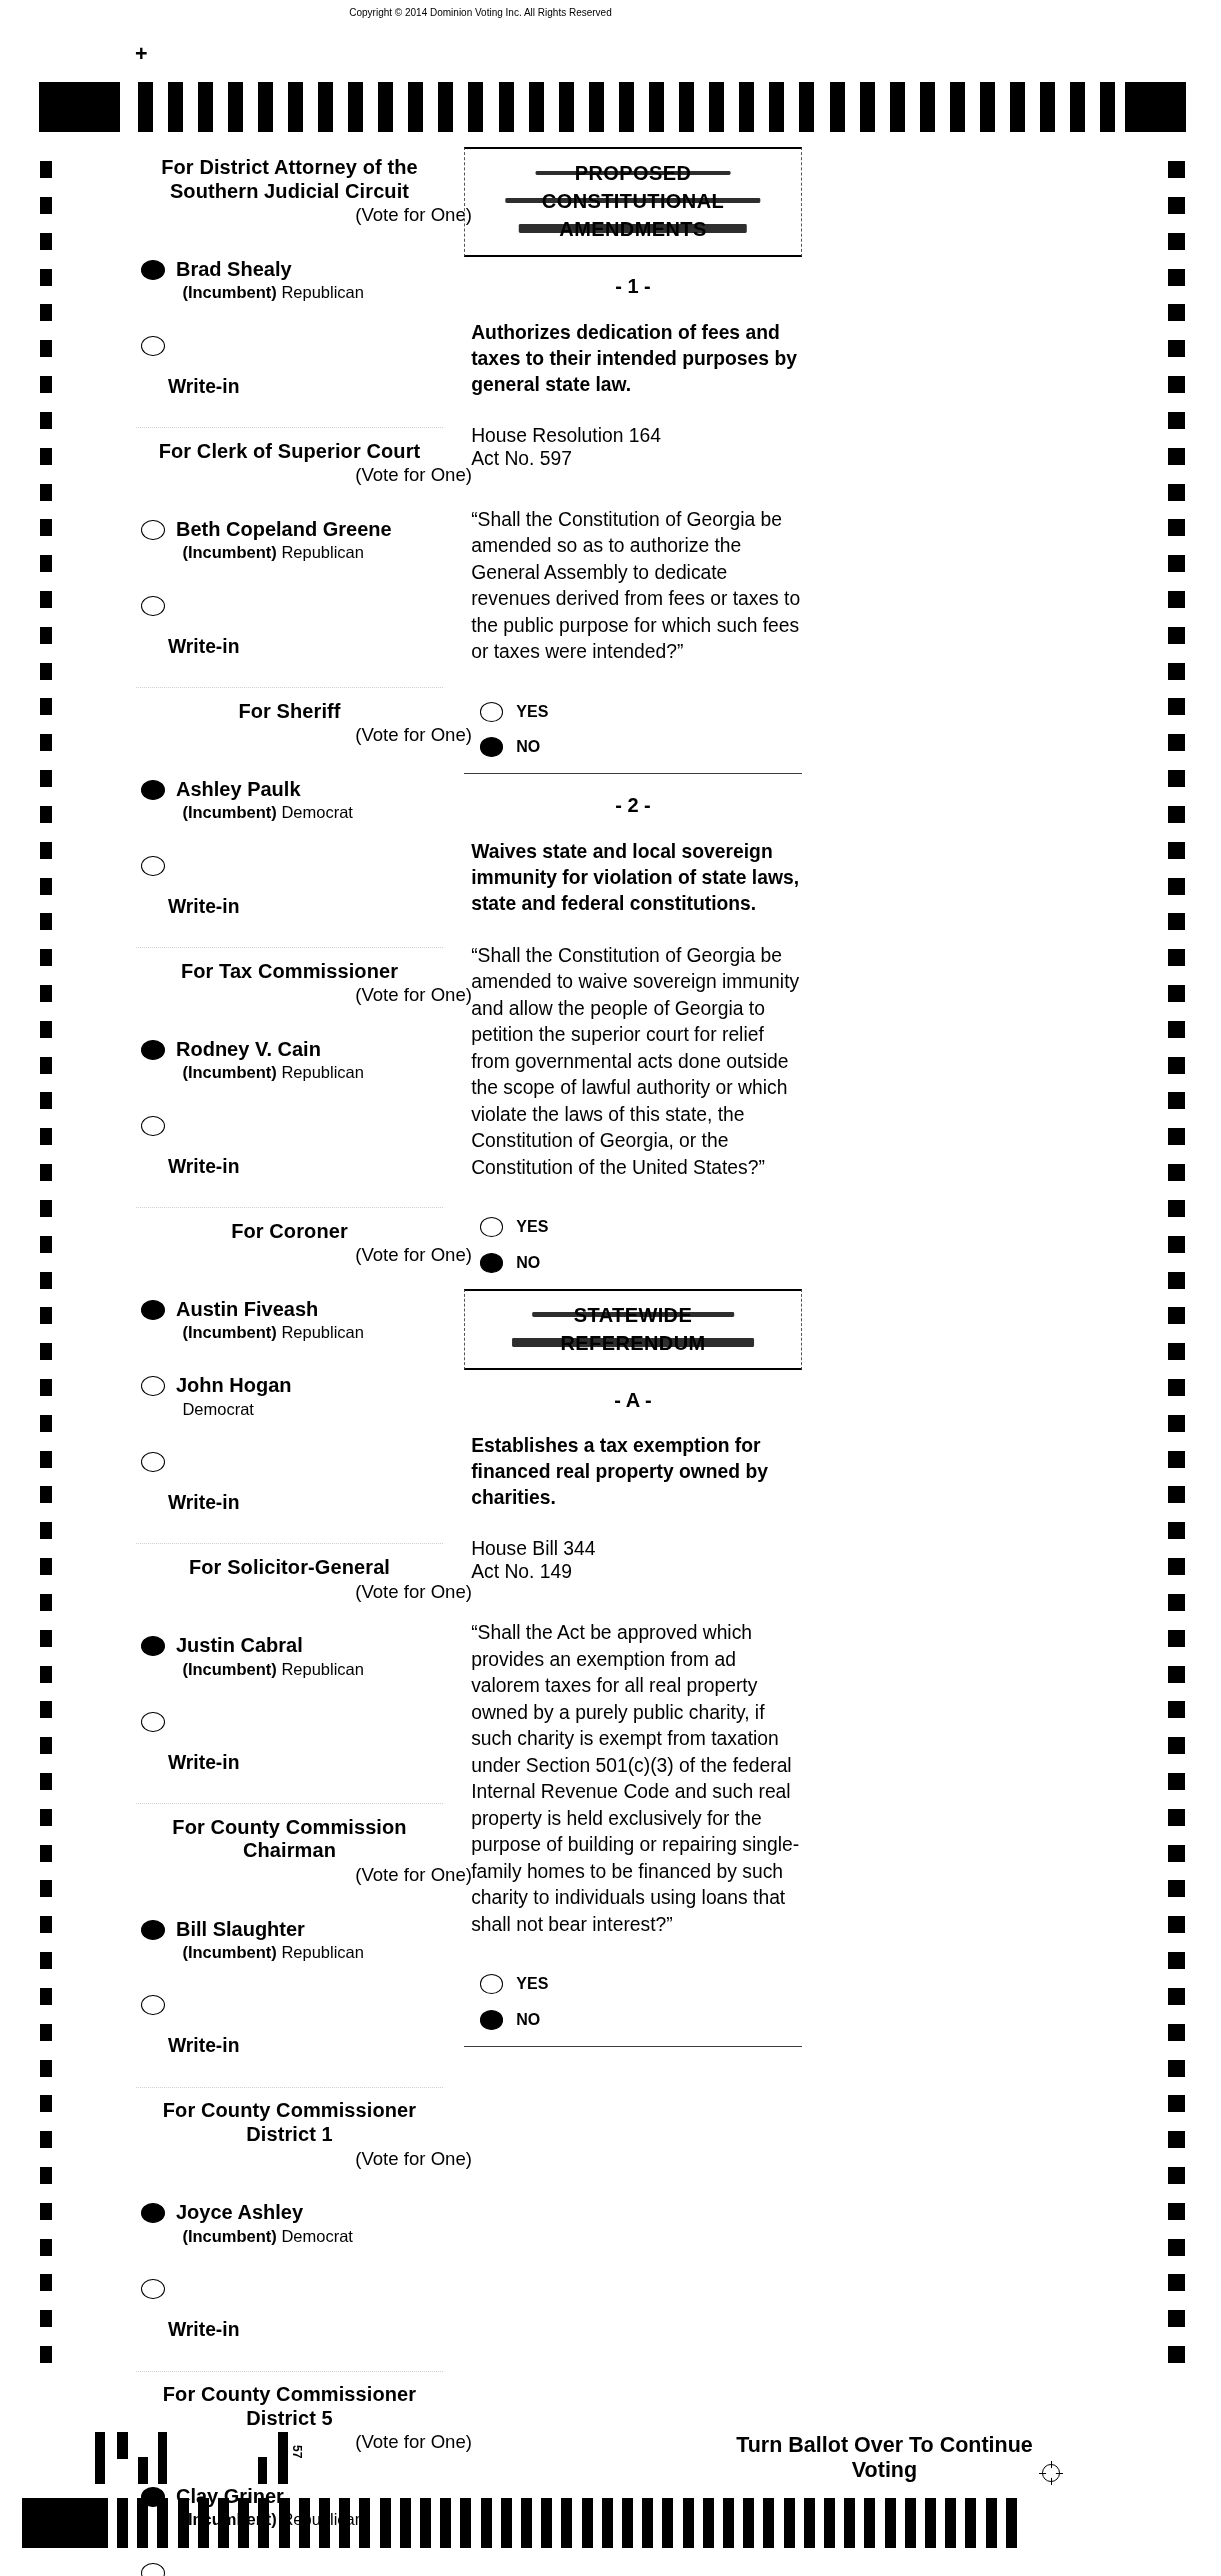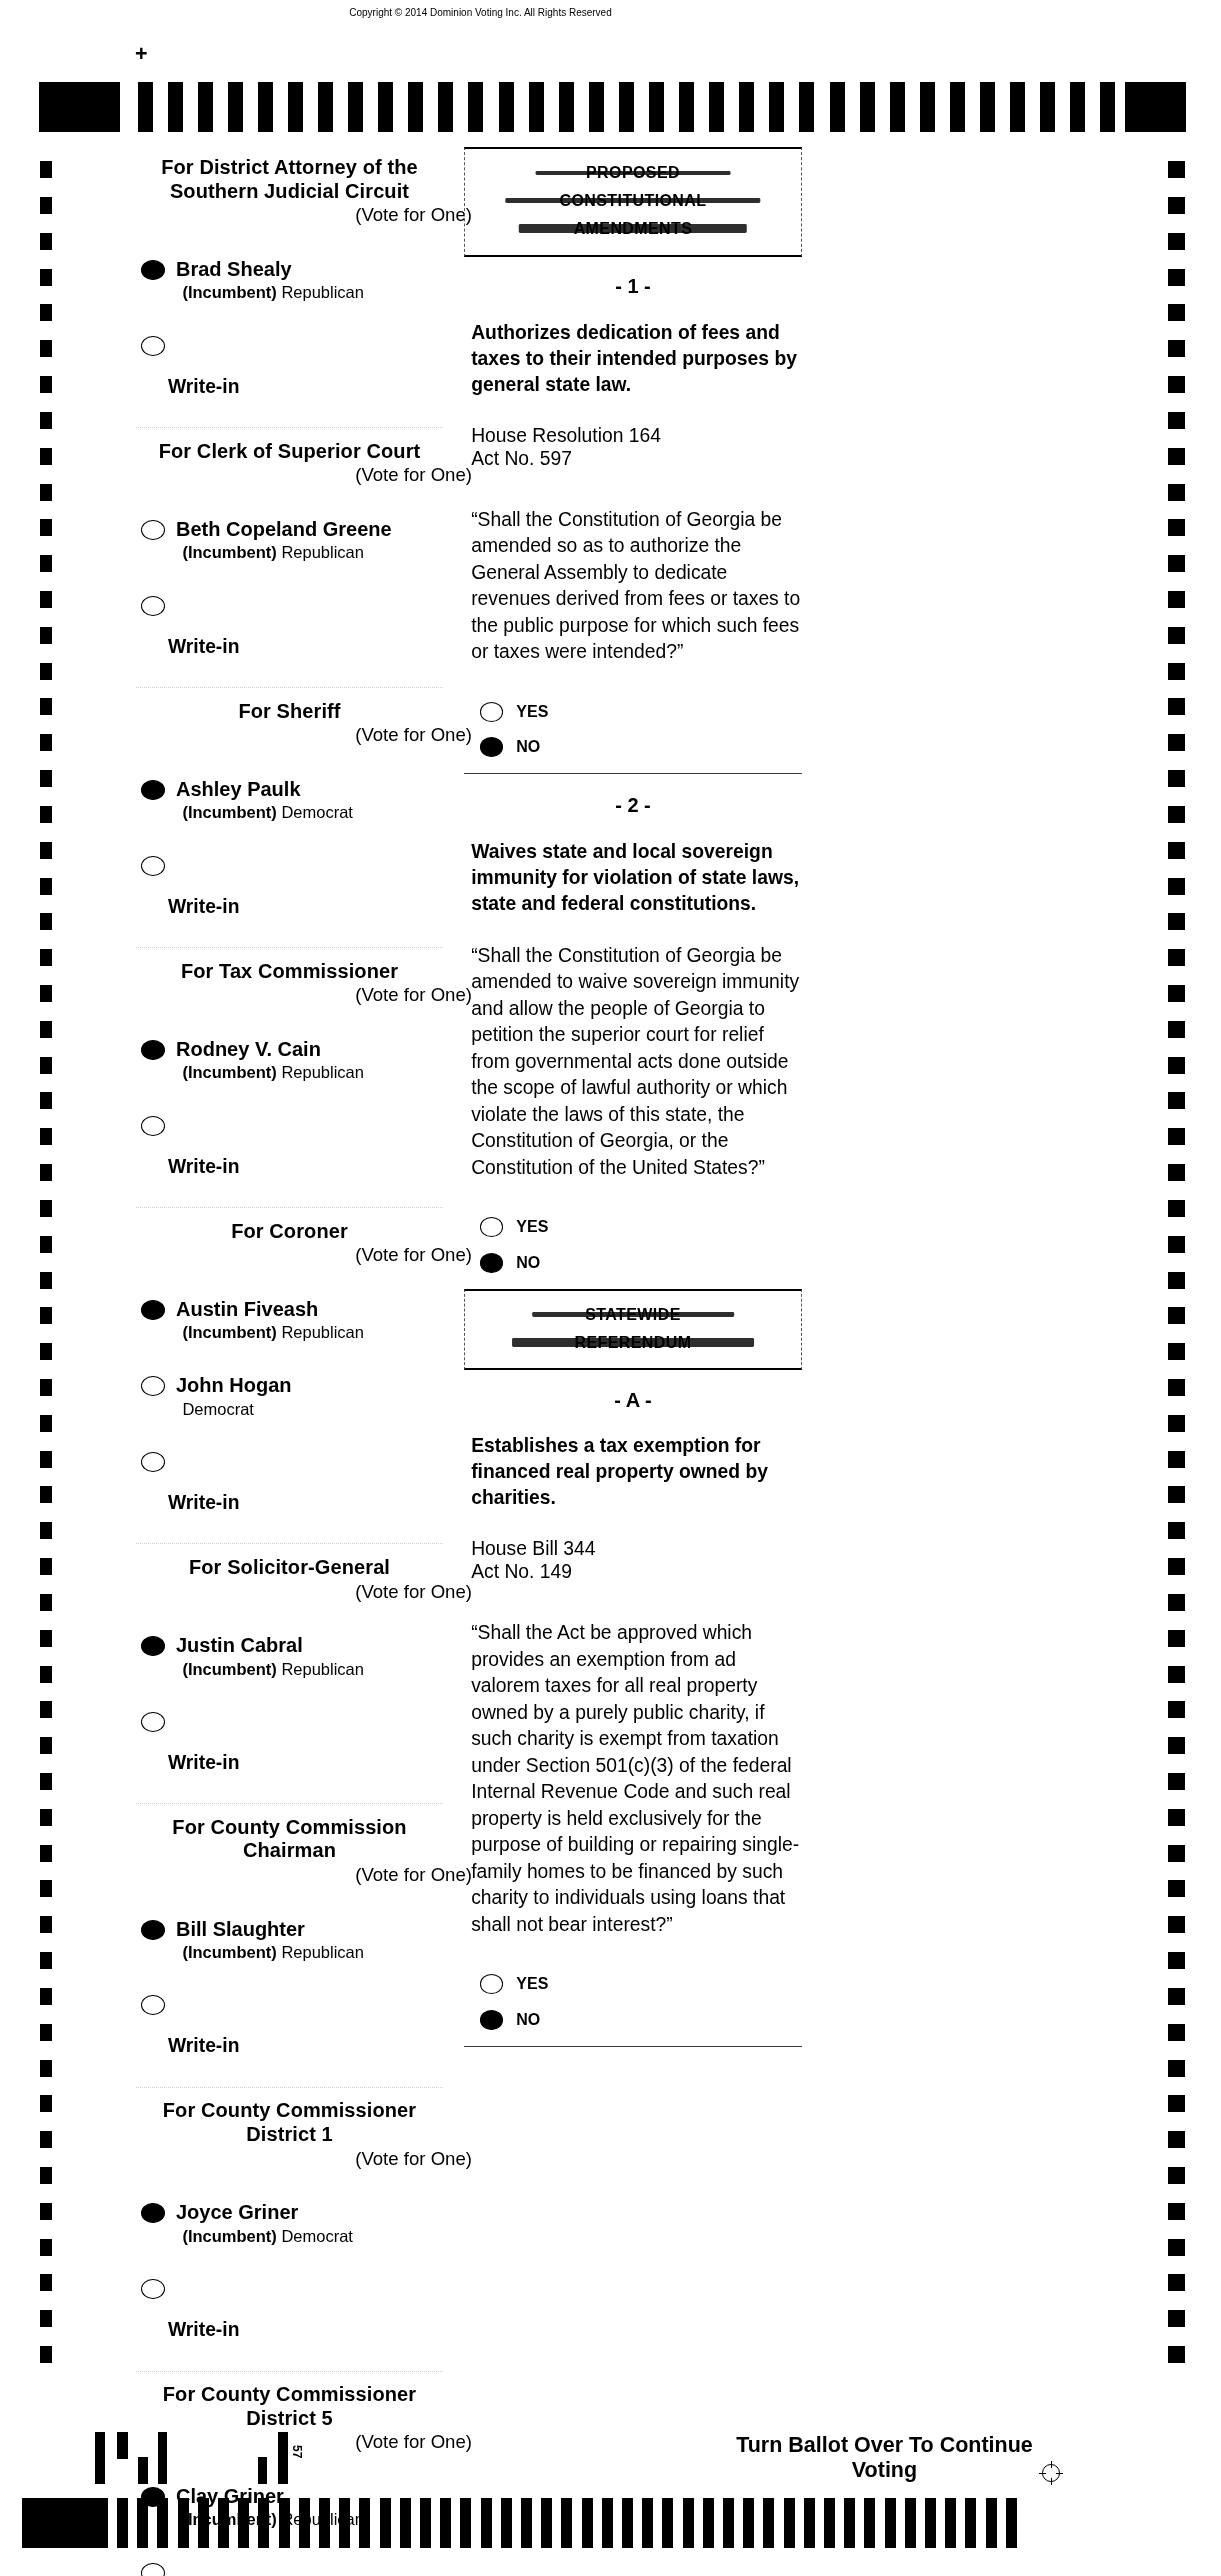--- a/index.html
+++ b/index.html
@@ -31,21 +31,21 @@
   .cand-text{margin-left:11.5px;}
   .cand-name{font-weight:bold;font-size:20px;line-height:22px;}
   .cand-sub{font-size:16.5px;line-height:19.3px;margin-top:3.6px;margin-left:6.4px;}
   .inc{font-weight:bold;}
   .writein-bubble{margin-left:34px;margin-top:33px;}
   .writein-label{font-weight:bold;font-size:19.3px;line-height:21.5px;margin-left:61px;margin-top:20px;}
   
   #right-col{position:absolute;left:464px;top:147px;width:338px;}
   .hdr-box{border-top:2.1px solid #000;border-bottom:2.1px solid #000;border-left:0.7px dashed #555;border-right:0.7px dashed #555;
            padding:10px 0 11.5px;margin-bottom:18.6px;}
-  .hdr-line{position:relative;font-weight:bold;font-size:16px;line-height:28px;text-align:center;letter-spacing:0.4px;}
+  .hdr-line{position:relative;font-weight:bold;font-size:20px;line-height:28px;text-align:center;letter-spacing:0.4px;}
   .hdr-smear{position:absolute;left:50%;transform:translateX(-50%);background:#000;opacity:.82;border-radius:1.4px;}
   .m-num{font-weight:bold;font-size:20px;text-align:center;margin-bottom:21.5px;}
   .m-summary{font-weight:bold;font-size:19.3px;line-height:26px;margin-bottom:26px;padding-left:7.2px;}
   .m-ref{font-size:19.3px;line-height:23px;padding-left:7.2px;}
   .m-refs{margin-bottom:37px;}
   .m-question{font-size:19.3px;line-height:26.5px;margin-bottom:36px;padding-left:7.2px;}
   .yn-row{display:flex;align-items:center;margin-left:15.8px;margin-bottom:15.8px;}
   .yn-row .bubble{margin-top:0;}
   .yn-label{font-weight:bold;font-size:16px;margin-left:13px;}
   .m-divider{border-top:1.4px solid #1a1a1a;opacity:.85;margin:4.3px 0 20px;}
@@ -388,21 +388,21 @@
       <div class="writein-label">Write-in</div>
     </div>
     <div class="sep"></div>
     <div class="contest">
       <div class="contest-title">For County Commissioner</div>
       <div class="contest-title">District 1</div>
       <div class="vote-for">(Vote for One)</div>
       <div class="cand-row">
         <div class="bubble filled"></div>
         <div class="cand-text">
-          <div class="cand-name">Joyce Griner</div>
+          <div class="cand-name">Joyce Ashley</div>
           <div class="cand-sub"><span class="inc">(Incumbent) </span><span>Democrat</span></div>
         </div>
       </div>
       <div class="writein-bubble">
         <div class="bubble"></div>
       </div>
       <div class="writein-label">Write-in</div>
     </div>
     <div class="sep"></div>
     <div class="contest">

